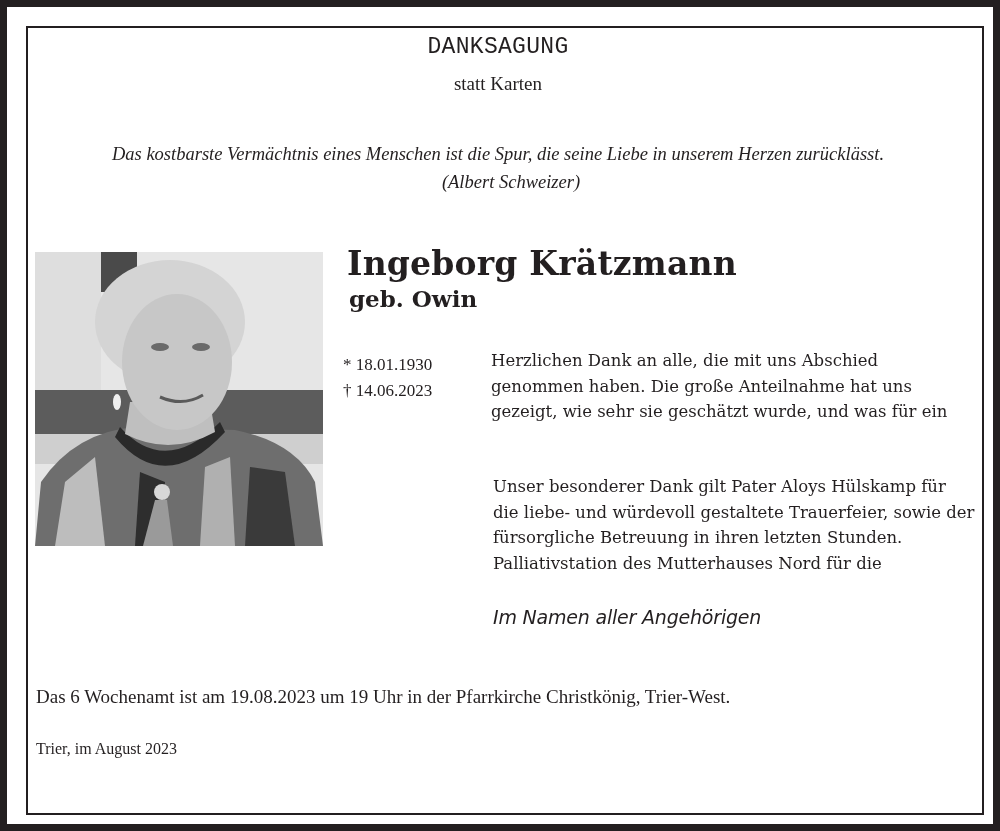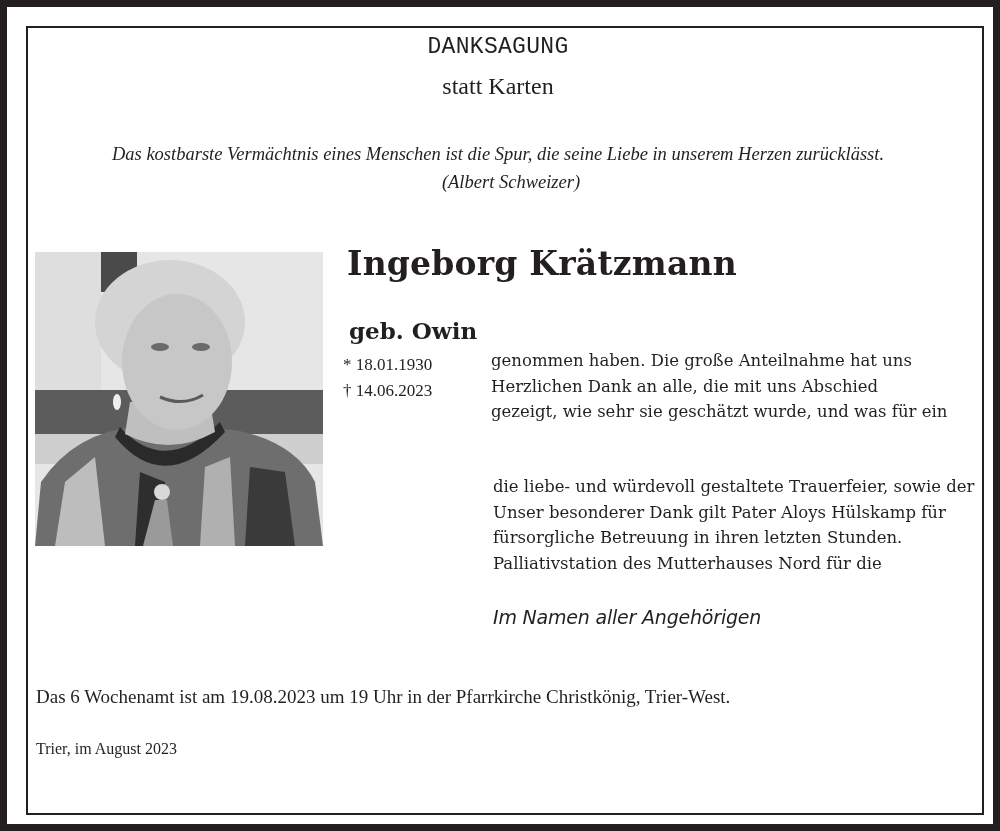--- a/index.html
+++ b/index.html
@@ -17,42 +17,41 @@
     position: absolute; left: 19px; top: 19px; width: 958px; height: 789px;
     border: 2px solid #231f20; box-sizing: border-box; background: #fff;
   }
   .abs { position: absolute; white-space: nowrap; }
   .title {
     left: 0; width: 996px; top: 34px; text-align: center;
     font-family: Liberation Mono, monospace; font-size: 23px; letter-spacing: 0.3px;
   }
   .subtitle {
     left: 0; width: 996px; top: 73px; text-align: center;
-    font-family: "Liberation Serif", serif; font-size: 24px;
+    font-family: "Liberation Serif", serif; font-size: 19px;
   }
   .quote {
     left: 0; width: 996px; top: 144px; text-align: center;
     font-family: "Liberation Serif", serif; font-style: italic; font-size: 18.5px;
   }
   .quote-author {
     left: 0; width: 996px; top: 172px; text-align: center;
     font-family: "Liberation Serif", serif; font-style: italic; font-size: 18.5px; padding-left: 13px;
   }
   .photo {
     position: absolute; left: 35px; top: 252px; width: 288px; height: 294px;
     overflow: hidden; background: #d9d9d9;
   }
   .name {
     left: 347px; top: 244px; font-family: "DejaVu Serif", serif; font-weight: bold;
     font-size: 33px; letter-spacing: 0.2px;
   }
   .maiden {
     left: 349px; top: 285px; font-family: "DejaVu Serif", serif; font-weight: bold;
     font-size: 23px;
-    margin-top: 32px;
   }
   .dates { left: 343px; top: 352px; font-family: Liberation Serif, serif; font-size: 17px; line-height: 26px; }
   .para1 { left: 491px; top: 348px; font-family: "DejaVu Serif", serif; font-size: 16.5px; line-height: 25.5px; }
   .para2 { left: 493px; top: 474px; font-family: "DejaVu Serif", serif; font-size: 16.5px; line-height: 25.5px; }
   .signoff {
     left: 493px; top: 606px; font-family: "DejaVu Sans", sans-serif; font-style: italic;
     font-size: 19px; letter-spacing: -0.2px;
   }
   .service { left: 36px; top: 686px; font-family: "Liberation Serif", serif; font-size: 19px; }
   .place { left: 36px; top: 740px; font-family: "Liberation Serif", serif; font-size: 16px; }
@@ -103,28 +102,28 @@
 
 <div class="abs name">Ingeborg Krätzmann</div>
 <div class="abs maiden">geb. Owin</div>
 
 <div class="abs dates">
   <span class="line">* 18.01.1930</span>
   <span class="line">† 14.06.2023</span>
 </div>
 
 <div class="abs para1">
+  <span class="line">Herzlichen Dank an alle, die mit uns Abschied</span>
   <span class="line">genommen haben. Die große Anteilnahme hat uns</span>
-  <span class="line">Herzlichen Dank an alle, die mit uns Abschied</span>
   <span class="line">gezeigt, wie sehr sie geschätzt wurde, und was für ein</span>
 </div>
 
 <div class="abs para2">
+  <span class="line">Unser besonderer Dank gilt Pater Aloys Hülskamp für</span>
   <span class="line">die liebe- und würdevoll gestaltete Trauerfeier, sowie der</span>
-  <span class="line">Unser besonderer Dank gilt Pater Aloys Hülskamp für</span>
   <span class="line">fürsorgliche Betreuung in ihren letzten Stunden.</span>
   <span class="line">Palliativstation des Mutterhauses Nord für die</span>
 </div>
 
 <div class="abs signoff">Im Namen aller Angehörigen</div>
 
 <div class="abs service">Das 6 Wochenamt ist am 19.08.2023 um 19 Uhr in der Pfarrkirche Christkönig, Trier-West.</div>
 <div class="abs place">Trier, im August 2023</div>
 
 </body></html>

